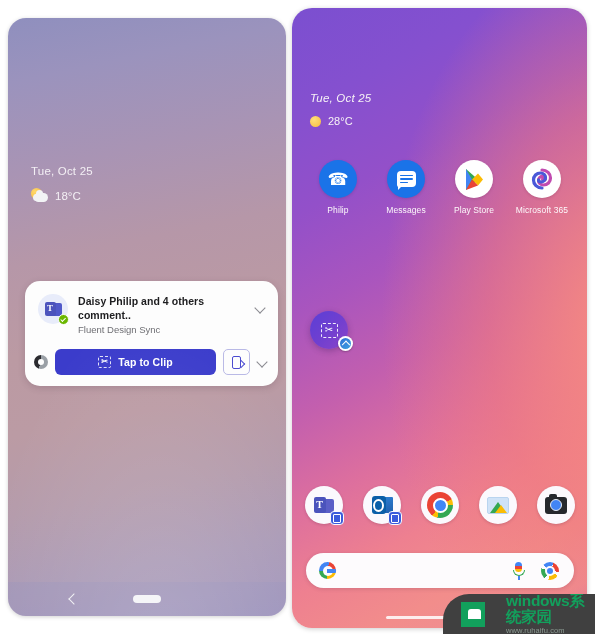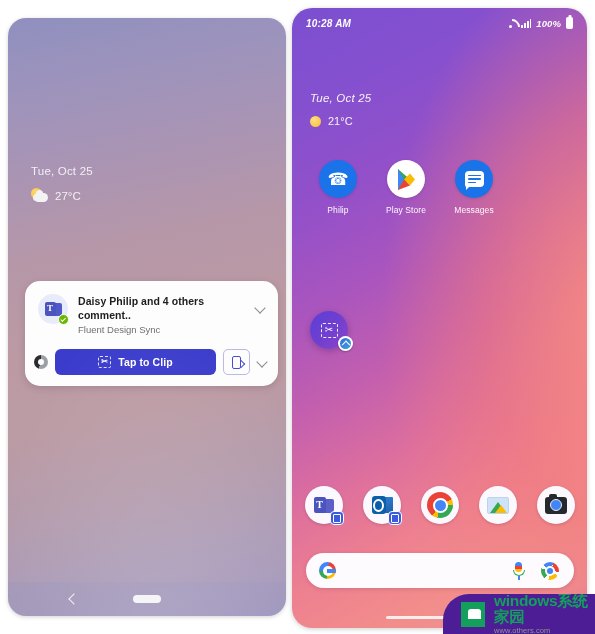--- a/index.html
+++ b/index.html
@@ -746,26 +746,26 @@
     background: rgba(255,255,255,0.85);
   }
 
   
   .watermark {
     position: absolute;
     right: 0;
     bottom: 0;
     width: 152px;
     height: 40px;
-    background: #4c1d95;
+    background: #404040;
     border-top-left-radius: 26px;
     display: flex;
     align-items: center;
     padding-left: 18px;
-    gap: 9px;
+    gap: 21px;
     overflow: hidden;
   }
   .wm-mark {
     width: 24px; height: 25px;
     background: #12a05c;
     position: relative;
     flex: 0 0 auto;
   }
   .wm-mark::after {
     content: "";
@@ -794,21 +794,21 @@
 <div class="phone" id="phone-left">
   <div class="phone-inner">
 
     <div class="lock-date">Tue, Oct 25</div>
 
     <div class="lock-weather">
       <span class="wx-partly">
         <span class="sun"></span>
           <span class="cloud"></span>
       </span>
-      <span class="temp">27°C</span>
+      <span class="temp">18°C</span>
     </div>
 
     <div class="notif-card">
       <div class="notif-head">
         <div class="teams-avatar">
           <span class="tlogo">
             <span class="tbig"></span>
             <span class="tsmall">T</span>
           </span>
           <span class="tdot"></span>
@@ -837,73 +837,68 @@
       <div class="nav-back"></div>
       <div class="nav-pill"></div>
     </div>
 
   </div>
 </div>
 
 <div class="phone" id="phone-right">
   <div class="phone-inner">
 
-    <div class="statusbar">
-      <div class="sb-time">10:28 AM</div>
-      <div class="sb-right">
-        <span class="ico-wifi"></span>
-        <span class="ico-signal">
-            <i></i>
-            <i></i>
-            <i></i>
-            <i></i>
-          </span>
-        <span class="sb-battery-text">100%</span>
-        <span class="ico-battery"></span>
-      </div>
-    </div>
 
     <div class="home-date">Tue, Oct 25</div>
     <div class="home-weather">
       <span class="wx-sun"></span>
-      <span class="temp">21°C</span>
+      <span class="temp">28°C</span>
     </div>
 
     <div class="app-row">
 
       <div class="app">
         <div class="app-icon ic-phone">
           <span class="handset">☎</span>
         </div>
         <div class="app-label">Philip</div>
+      </div>
+
+      <div class="app">
+        <div class="app-icon ic-messages">
+          <span class="bubble">
+              <i></i>
+              <i></i>
+              <i></i>
+            </span>
+        </div>
+        <div class="app-label">Messages</div>
       </div>
 
       <div class="app">
         <div class="app-icon ic-play">
           <svg width="22" height="23" viewBox="0 0 22 23">
             <polygon points="3,1 15,11.5 3,22" fill="#34a853"></polygon>
             <polygon points="3,1 3,22 9,11.5" fill="#4285f4"></polygon>
             <polygon points="9,11.5 15,5.5 20,11.5 15,17.5" fill="#fbbc05"></polygon>
             <polygon points="3,22 15,17.5 9,11.5" fill="#ea4335"></polygon>
           </svg>
         </div>
         <div class="app-label">Play Store</div>
       </div>
 
       <div class="app">
-        <div class="app-icon ic-messages">
-          <span class="bubble">
-              <i></i>
-              <i></i>
-              <i></i>
-            </span>
+        <div class="app-icon ic-m365">
+          <svg width="24" height="24" viewBox="0 0 24 24">
+            <path d="M12 3 C17 3 20.5 6.5 20.5 11 C20.5 15 17.5 18 13.5 18 C10.5 18 8.5 16 8.5 13.5 C8.5 11 10.5 9 13 9 C14.5 9 15.5 10 15.5 11.2 C15.5 12.2 14.8 13 13.8 13 C13.1 13 12.6 12.5 12.6 11.9" fill="none" stroke="#c14ab0" stroke-width="3.2" stroke-linecap="round"></path>
+            <path d="M12 21 C7 21 3.5 17.5 3.5 13 C3.5 9 6.5 6 10.5 6 C13.5 6 15.5 8 15.5 10.5 C15.5 13 13.5 15 11 15 C9.5 15 8.5 14 8.5 12.8" fill="none" stroke="#4a58d8" stroke-width="3.2" stroke-linecap="round"></path>
+          </svg>
         </div>
-        <div class="app-label">Messages</div>
-      </div>
-
+        <div class="app-label">Microsoft 365</div>
+      </div>
 
     </div>
 
     <div class="clip-bubble">
       <span class="sc-box"></span>
       <span class="bubble-badge">
         <span class="inner"></span>
       </span>
     </div>
 
@@ -952,15 +947,15 @@
 
     <div class="gesture-bar"></div>
 
   </div>
 </div>
 
 <div class="watermark">
   <span class="wm-mark"></span>
   <span class="wm-texts">
     <span class="wm-title">windows系统家园</span>
-    <span class="wm-url">www.others.com</span>
+    <span class="wm-url">www.ruhaifu.com</span>
   </span>
 </div>
 
 </body></html>

